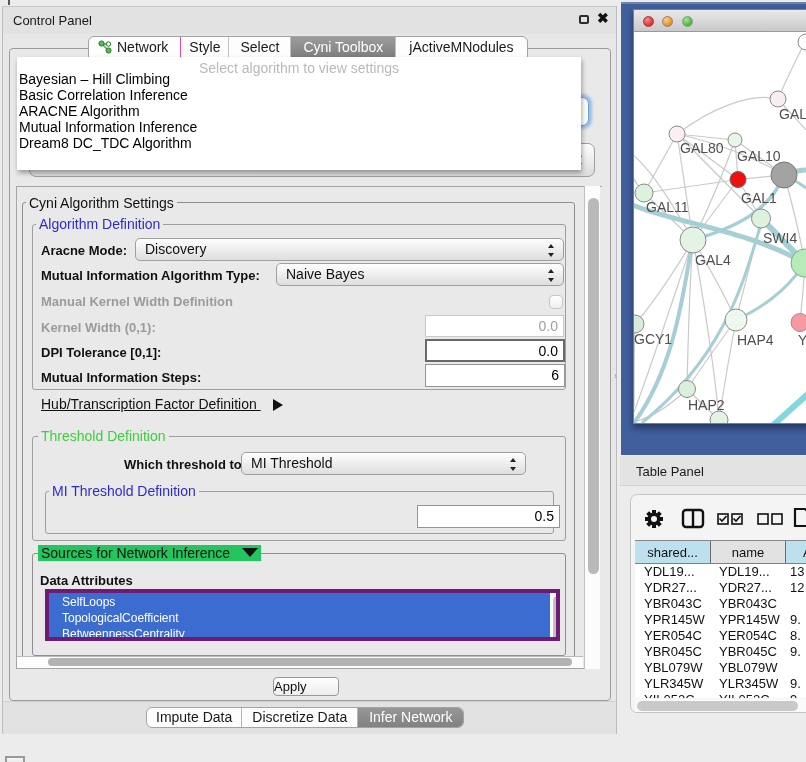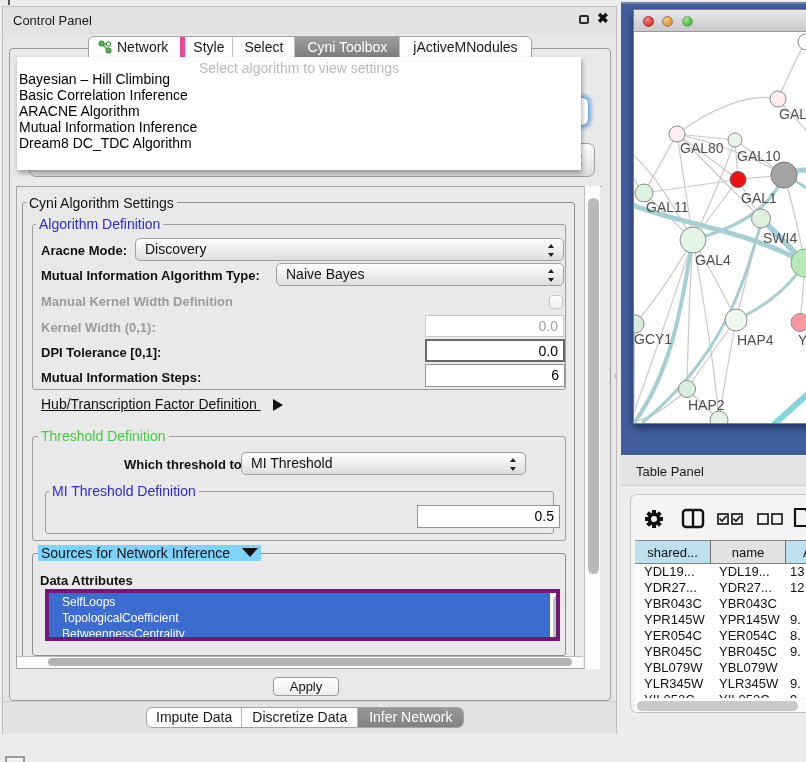--- a/index.html
+++ b/index.html
@@ -81,50 +81,50 @@
         <span class="ctext">MI Threshold</span>
         <span class="arr"></span>
       </div>
 
     <div class="abs" style="left:28px;top:304px;width:509px;height:43px;border:1px solid #9e9e9e;border-radius:3px;"></div>
     <div class="abs" style="left:32px;top:296px;background:#e9e9e9;padding:0 3px;font-size:14px;color:#2b2bd4;">MI Threshold Definition</div>
 
     <div class="abs fld" style="left:400px;top:318px;width:143px;height:23px;border:1px solid #949494;color:#000;">0.5</div>
 
     <div class="abs" style="left:15px;top:366px;width:534px;height:103px;border:1px solid #8e8e8e;border-radius:3px;"></div>
-    <div class="abs" style="left:21px;top:358px;background:#7dd3fc;padding:0 3px;font-size:14px;color:#111;">Sources for Network Inference <span style="display:inline-block;width:0;height:0;border-top:9px solid #111;border-left:8px solid transparent;border-right:8px solid transparent;margin-left:8px;vertical-align:1px;"></span></div>
+    <div class="abs" style="left:21px;top:358px;background:#22c55e;padding:0 3px;font-size:14px;color:#111;">Sources for Network Inference <span style="display:inline-block;width:0;height:0;border-top:9px solid #111;border-left:8px solid transparent;border-right:8px solid transparent;margin-left:8px;vertical-align:1px;"></span></div>
 
     <div class="abs lbl" style="left:23px;top:386px;">Data Attributes</div>
 
     <div class="abs" style="left:28px;top:402px;width:515px;height:52px;background:#fff;border:4px solid #701a75;overflow:hidden;">
       <div class="abs" style="left:0;top:0;width:501px;height:66px;background:#3d6cd1;color:#fff;font-size:12px;line-height:16px;padding:1px 0 0 13px;">
         SelfLoops<br>TopologicalCoefficient<br>BetweennessCentrality<br>gal4RGexp
       </div>
       <div class="abs" style="left:504px;top:3px;width:9px;height:51px;background:#c0c0c0;border-radius:5px;"></div>
     </div>
 
     <div class="abs" style="left:0;top:469px;width:566px;height:14px;background:#fdfdfd;border-top:1px solid #bbb;"></div>
     <div class="abs" style="left:31px;top:471px;width:524px;height:8px;background:#b3b3b3;border-radius:4px;"></div>
   </div>
 
   <div class="abs" style="left:581px;top:179px;width:16px;height:483px;background:#fcfcfc;border-left:1px solid #c0c0c0;"></div>
   <div class="abs" style="left:585px;top:191px;width:11px;height:376px;background:#b9b9b9;border-radius:6px;"></div>
 
-  <div class="abs" style="left:270px;top:670px;width:66px;height:19px;background:linear-gradient(#ffffff,#ededed);border:1px solid #999;border-radius:4px;text-align:center;font-size:13px;color:#111;line-height:17px;">Apply</div>
+  <div class="abs" style="left:270px;top:670px;width:66px;height:19px;background:linear-gradient(#ffffff,#ededed);border:1px solid #999;border-radius:4px;text-align:left;font-size:13px;color:#111;line-height:17px;">Apply</div>
 
   <div class="abs" style="left:0;top:694px;width:613px;height:33px;background:#e2e2e2;border-top:1px solid #cfcfcf;"></div>
   <div class="abs" id="btabs" style="left:143px;top:700px;height:21px;border:1px solid #a3a3a3;border-radius:6px;background:#fdfdfd;overflow:hidden;display:flex;font-size:14px;color:#1a1a1a;">
     <div style="padding:0 9px;line-height:19px;border-right:1px solid #b5b5b5;">Impute Data</div>
     <div style="padding:0 10px;line-height:19px;border-right:1px solid #b5b5b5;">Discretize Data</div>
     <div style="padding:0 11px;line-height:19px;background:linear-gradient(#979797,#818181);color:#fff;">Infer Network</div>
   </div>
 </div>
 
 <div class="abs" id="toptabs" style="left:88px;top:36px;height:22px;border:1px solid #a3a3a3;border-radius:6px 6px 0 0;background:#fdfdfd;overflow:hidden;display:flex;font-size:14px;color:#1a1a1a;z-index:30;">
-  <div style="padding:0 12px 0 28px;line-height:20px;border-right:5px solid #ec4899;position:relative;">
+  <div style="padding:0 12px 0 28px;line-height:20px;border-right:1px solid #ec4899;position:relative;">
     <svg width="14" height="14" style="position:absolute;left:9px;top:3px;" viewBox="0 0 14 14">
       <line x1="4" y1="4" x2="10" y2="10" stroke="#4aa44a" stroke-width="1.4"></line>
       <line x1="4" y1="4" x2="10" y2="4" stroke="#4aa44a" stroke-width="1.4"></line>
       <circle cx="3.5" cy="3.5" r="2.6" fill="#57b957" stroke="#2e7d2e"></circle>
       <circle cx="10.5" cy="10.5" r="2.6" fill="#57b957" stroke="#2e7d2e"></circle>
       <circle cx="10.5" cy="4" r="2.2" fill="#eaf6ea" stroke="#2e7d2e"></circle>
     </svg>Network</div>
   <div style="padding:0 8px;line-height:20px;border-right:1px solid #c0c0c0;">Style</div>
   <div style="padding:0 11px;line-height:20px;border-right:1px solid #c0c0c0;">Select</div>
   <div style="padding:0 12px;line-height:20px;background:linear-gradient(#9c9c9c,#7f7f7f);color:#fff;border-right:1px solid #c0c0c0;">Cyni Toolbox</div>

